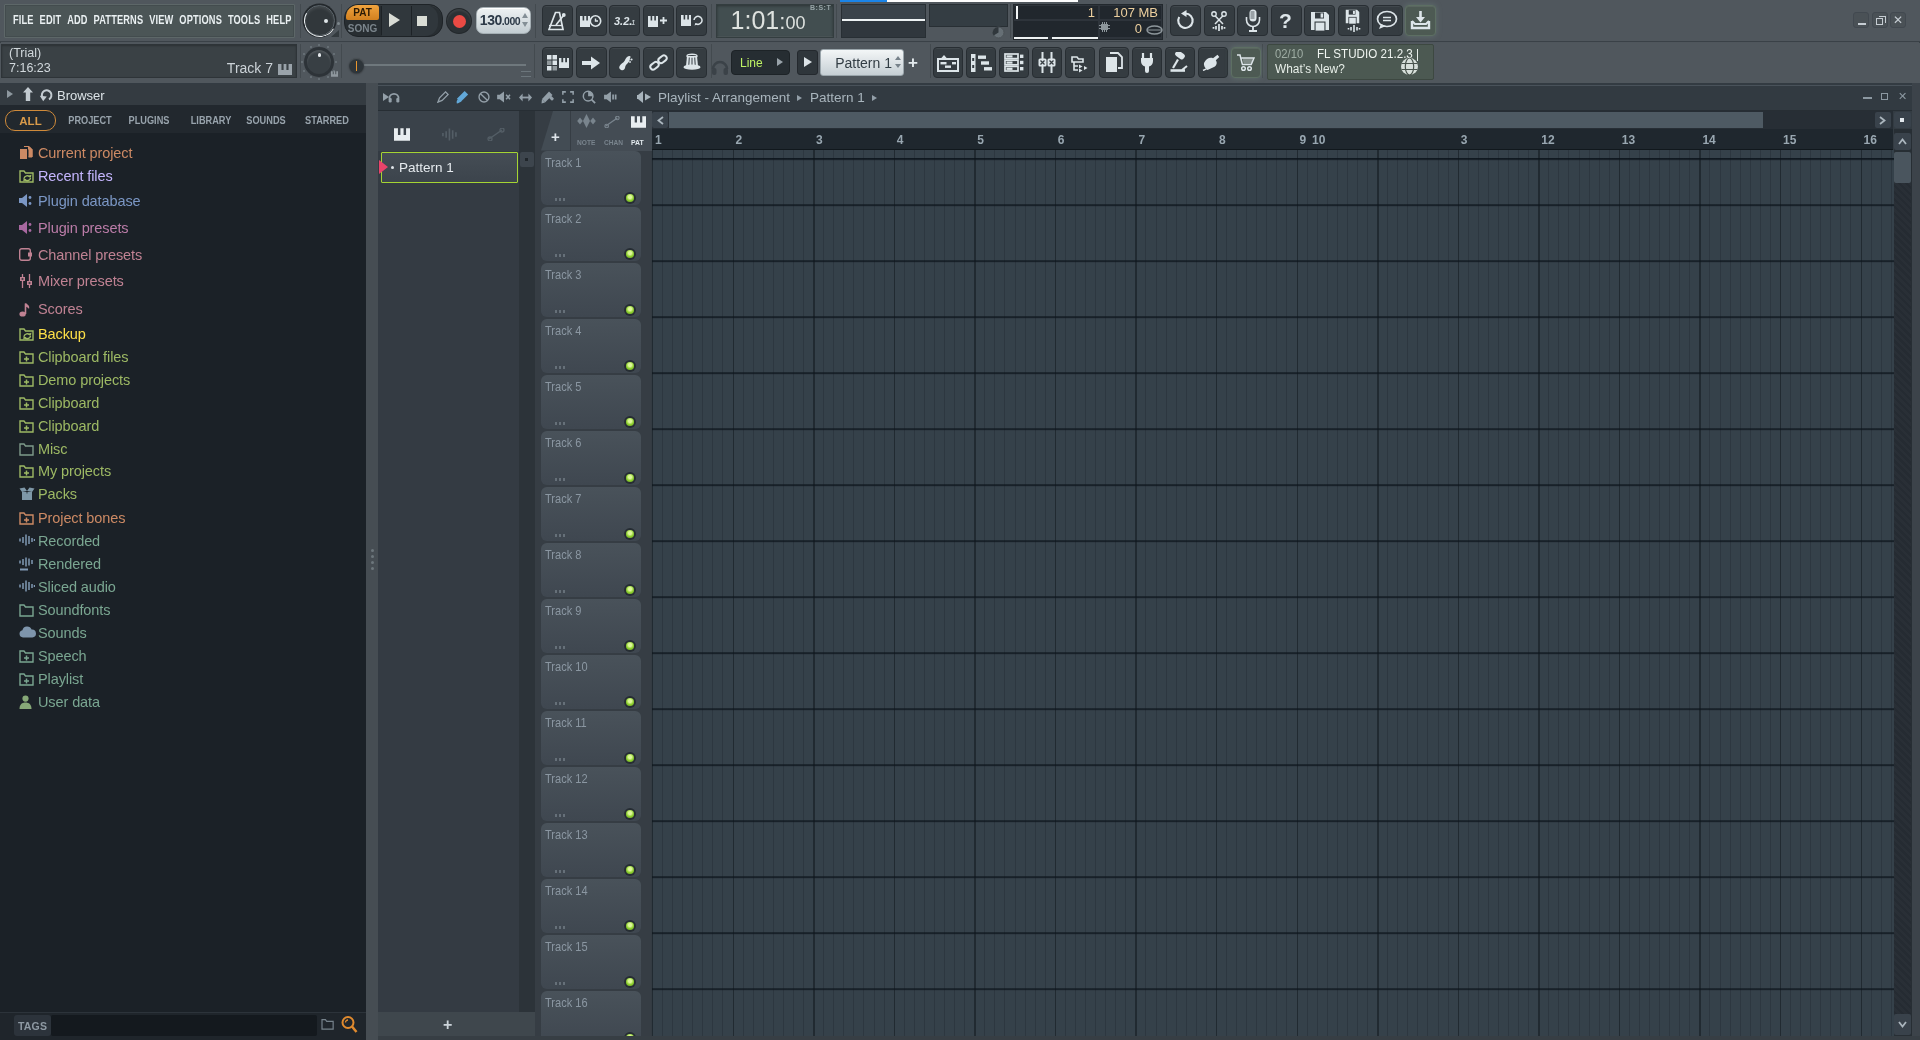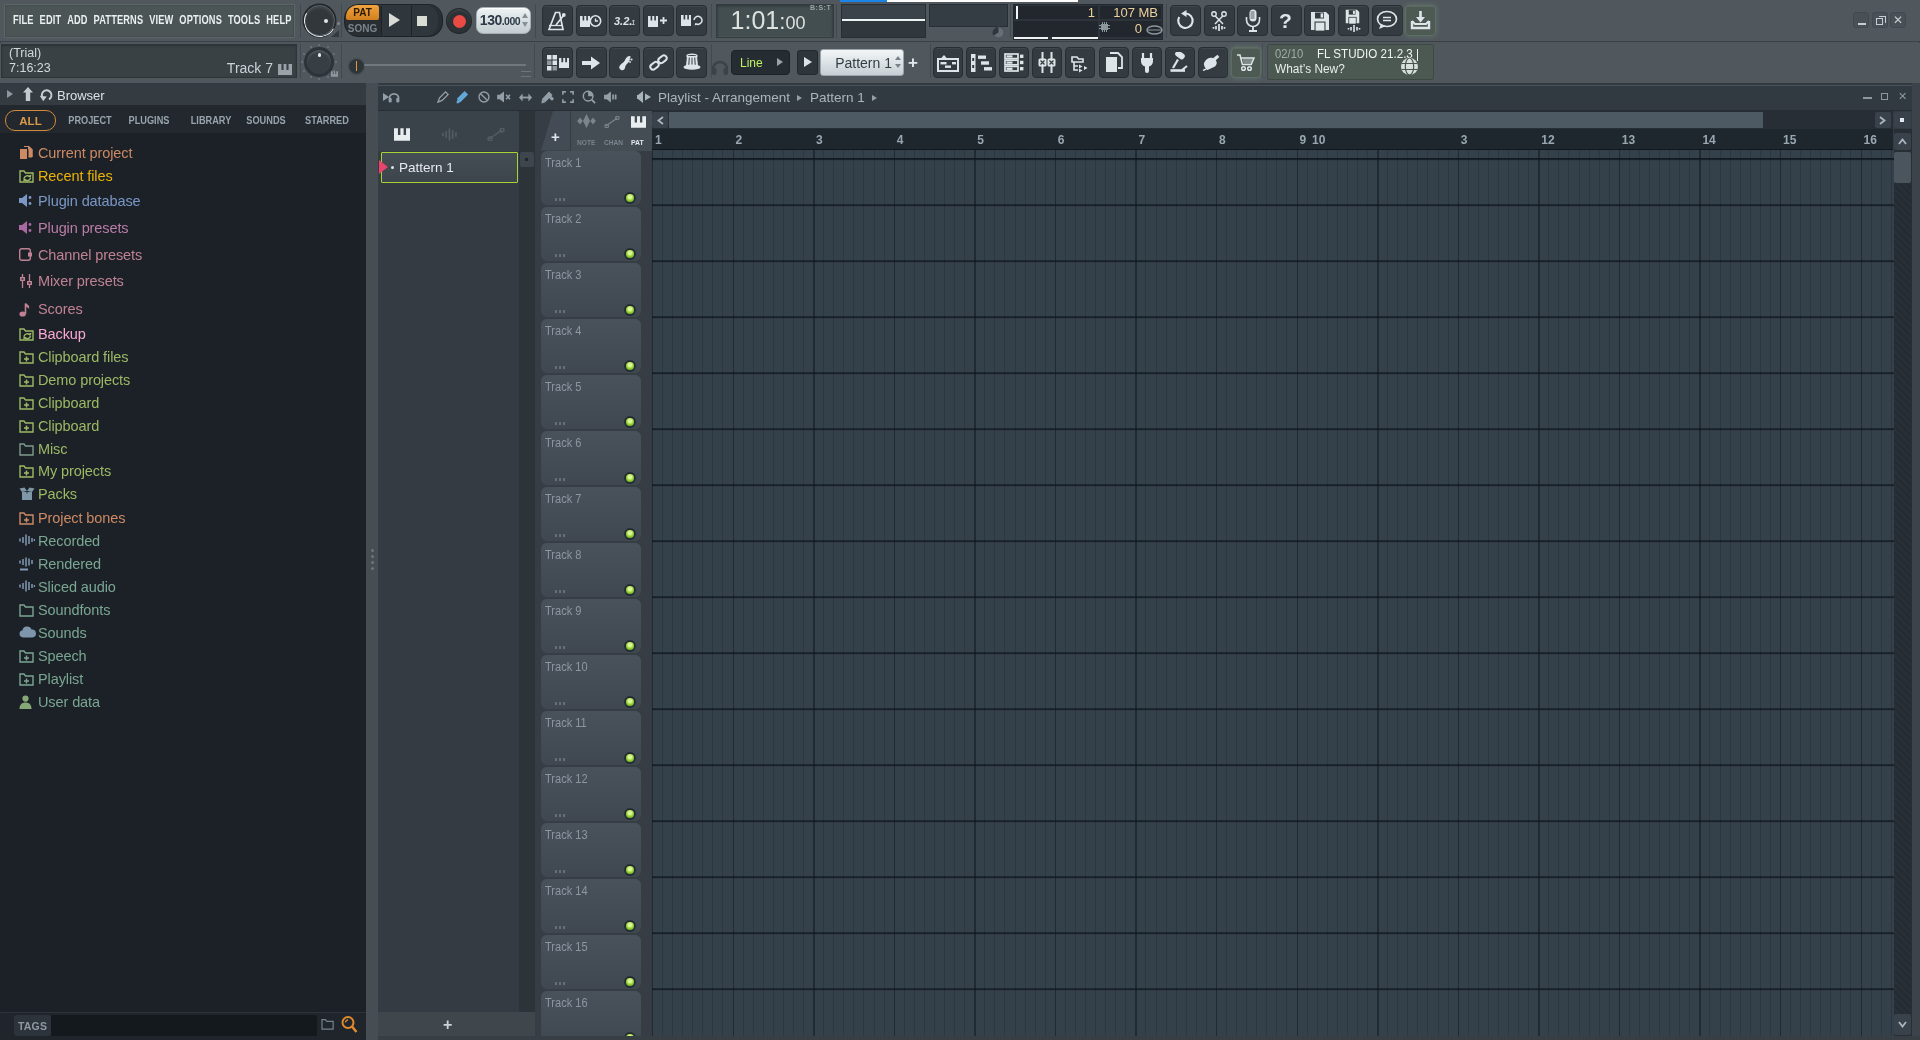--- a/index.html
+++ b/index.html
@@ -427,21 +427,21 @@
 <div class="ab" style="left:38px;top:145px;color:#cd8a64;font-size:14.5px;letter-spacing:-.1px;transform-origin:left">Current project</div>
 <div class="ab" style="left:19px;top:169px">
       <svg width="16" height="14" viewBox="0 0 16 14">
         <path d="M1 2 h4 l1.5 2 H14 v9 H1 Z" fill="none" stroke="#9db964" stroke-width="1.4"></path>
         <path d="M5 9.5 a3.5 3 0 0 1 6.3-1.5" fill="none" stroke="#9db964" stroke-width="1.5"></path>
         <path d="M12.5 5.5 l-.7 3.3 -3-1.5z" fill="#9db964"></path>
         <path d="M11.5 9 a3.5 3 0 0 1 -6 1.8" fill="none" stroke="#9db964" stroke-width="1.5"></path>
         <path d="M4.2 12.5 l.5-3.4 3 1.6z" fill="#9db964"></path>
       </svg>
     </div>
-<div class="ab" style="left:38px;top:168px;color:#eab308;font-size:14.5px;letter-spacing:-.1px;transform-origin:left">Recent files</div>
+<div class="ab" style="left:38px;top:168px;color:#c4b5fd;font-size:14.5px;letter-spacing:-.1px;transform-origin:left">Recent files</div>
 <div class="ab" style="left:19px;top:194px">
       <svg width="15" height="13" viewBox="0 0 15 13">
         <path d="M0 4 h3 L8 0 V13 L3 9 H0 Z" fill="#7b97c5"></path>
         <circle cx="11" cy="3.5" r="1.4" fill="#7b97c5"></circle>
         <circle cx="11" cy="9.5" r="1.4" fill="#7b97c5"></circle>
       </svg>
     </div>
 <div class="ab" style="left:38px;top:193px;color:#7b97c5;font-size:14.5px;letter-spacing:-.1px;transform-origin:left">Plugin database</div>
 <div class="ab" style="left:19px;top:221px">
       <svg width="15" height="13" viewBox="0 0 15 13">
@@ -478,21 +478,21 @@
 <div class="ab" style="left:38px;top:301px;color:#c08293;font-size:14.5px;letter-spacing:-.1px;transform-origin:left">Scores</div>
 <div class="ab" style="left:19px;top:327px">
       <svg width="16" height="14" viewBox="0 0 16 14">
         <path d="M1 2 h4 l1.5 2 H14 v9 H1 Z" fill="none" stroke="#9db964" stroke-width="1.4"></path>
         <path d="M5 9.5 a3.5 3 0 0 1 6.3-1.5" fill="none" stroke="#9db964" stroke-width="1.5"></path>
         <path d="M12.5 5.5 l-.7 3.3 -3-1.5z" fill="#9db964"></path>
         <path d="M11.5 9 a3.5 3 0 0 1 -6 1.8" fill="none" stroke="#9db964" stroke-width="1.5"></path>
         <path d="M4.2 12.5 l.5-3.4 3 1.6z" fill="#9db964"></path>
       </svg>
     </div>
-<div class="ab" style="left:38px;top:326px;color:#f9a8d4;font-size:14.5px;letter-spacing:-.1px;transform-origin:left">Backup</div>
+<div class="ab" style="left:38px;top:326px;color:#fde047;font-size:14.5px;letter-spacing:-.1px;transform-origin:left">Backup</div>
 <div class="ab" style="left:19px;top:350px">
       <svg width="16" height="14" viewBox="0 0 16 14">
         <path d="M1 2 h4 l1.5 2 H14 v9 H1 Z" fill="none" stroke="#9db964" stroke-width="1.4"></path>
         <path d="M7.5 6.5 v5 M5 9 h5" stroke="#9db964" stroke-width="1.5"></path>
       </svg>
     </div>
 <div class="ab" style="left:38px;top:349px;color:#9db964;font-size:14.5px;letter-spacing:-.1px;transform-origin:left">Clipboard files</div>
 <div class="ab" style="left:19px;top:373px">
       <svg width="16" height="14" viewBox="0 0 16 14">
         <path d="M1 2 h4 l1.5 2 H14 v9 H1 Z" fill="none" stroke="#9db964" stroke-width="1.4"></path>

